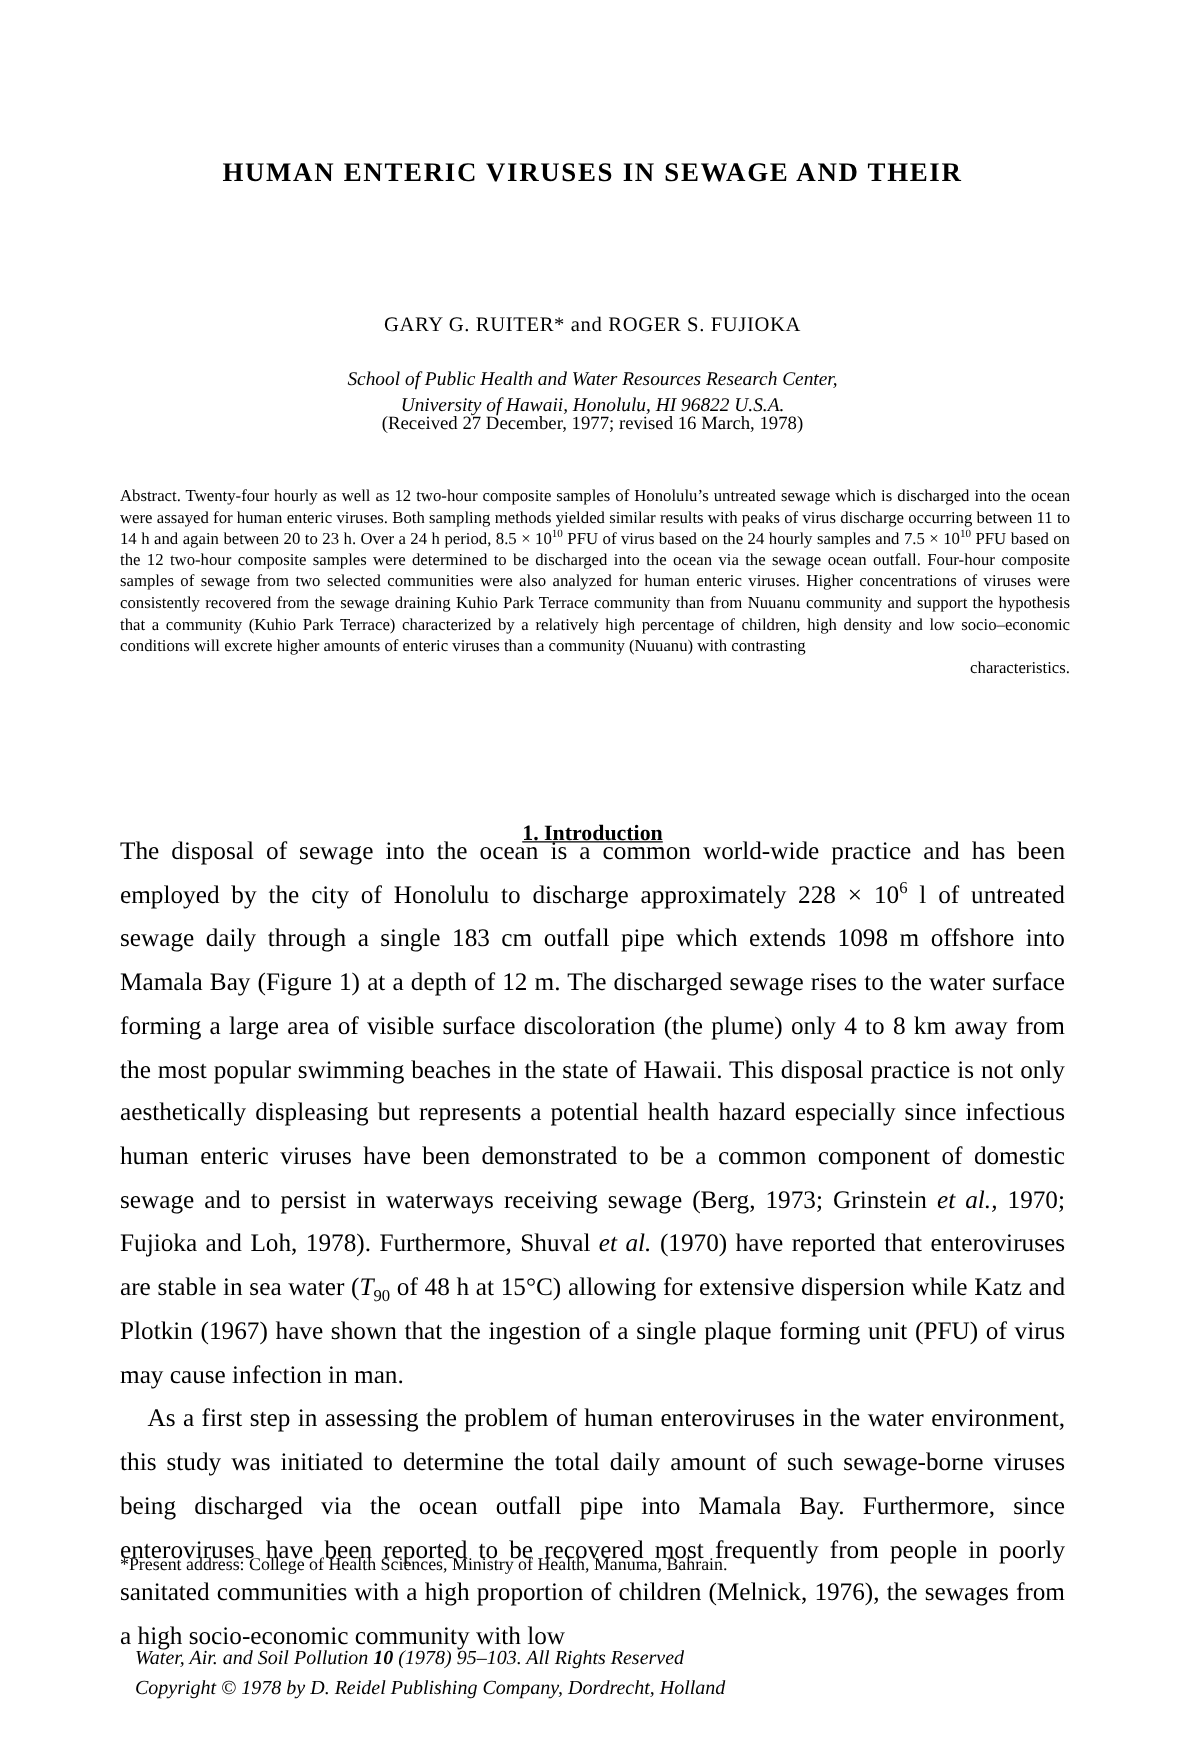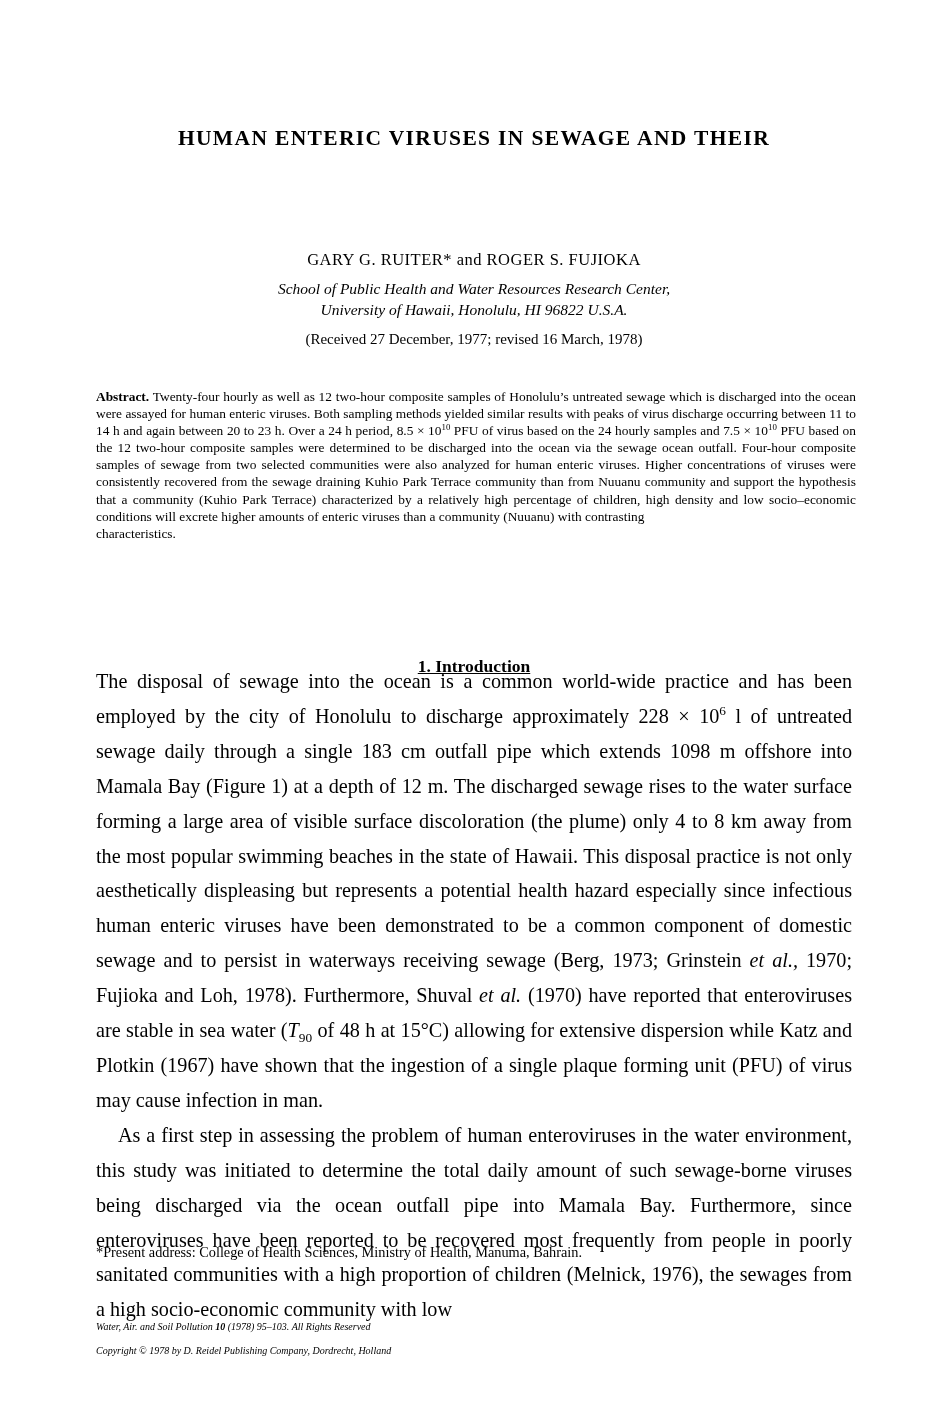--- a/index.html
+++ b/index.html
@@ -49,21 +49,21 @@
   .authors {
     font-size: 16.5px;
     letter-spacing: 0.5px;
     line-height: 24px;
     margin-top: 12px;
   }
   .affiliation {
     font-size: 15.5px;
     font-style: italic;
     line-height: 21px;
-    margin-top: 6px;
+    margin-top: 21px;
   }
 
   
   .received-block {
     top: 329px;
     text-align: center;
   }
   .received {
     font-size: 15px;
     line-height: 20px;
@@ -76,24 +76,24 @@
     width: 760px;
   }
   .abstract {
     font-size: 13.4px;
     line-height: 17.1px;
     text-align: justify;
     text-justify: inter-word;
     hyphens: none;
   }
   .abstract .lead {
-    font-weight: bold;
+    font-weight: normal;
   }
   .abstract-last {
-    text-align: left;
+    text-align: right;
   }
 
   
   .section-block {
     top: 654px;
     text-align: center;
     text-decoration: underline;
   }
   .section-heading {
     font-size: 17.5px;
@@ -125,24 +125,25 @@
   .footnote {
     font-size: 14.3px;
     line-height: 19px;
   }
 
   
   .footer-block {
     top: 1315px;
   }
   .footer-line {
-    font-size: 10px;
+    font-size: 16px;
     font-style: italic;
     line-height: 23.5px;
     white-space: nowrap;
+    margin-left: 12px;
   }
   .footer-line .vol {
     font-style: italic;
     font-weight: bold;
   }
 
   sup {
     font-size: 0.66em;
     vertical-align: super;
     line-height: 0;

